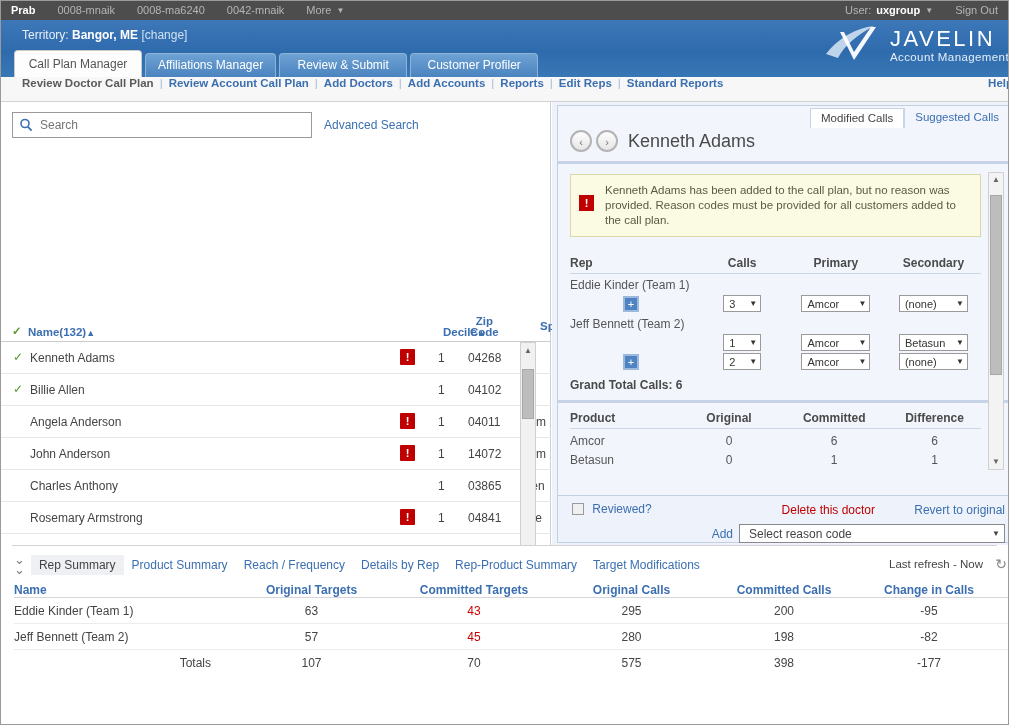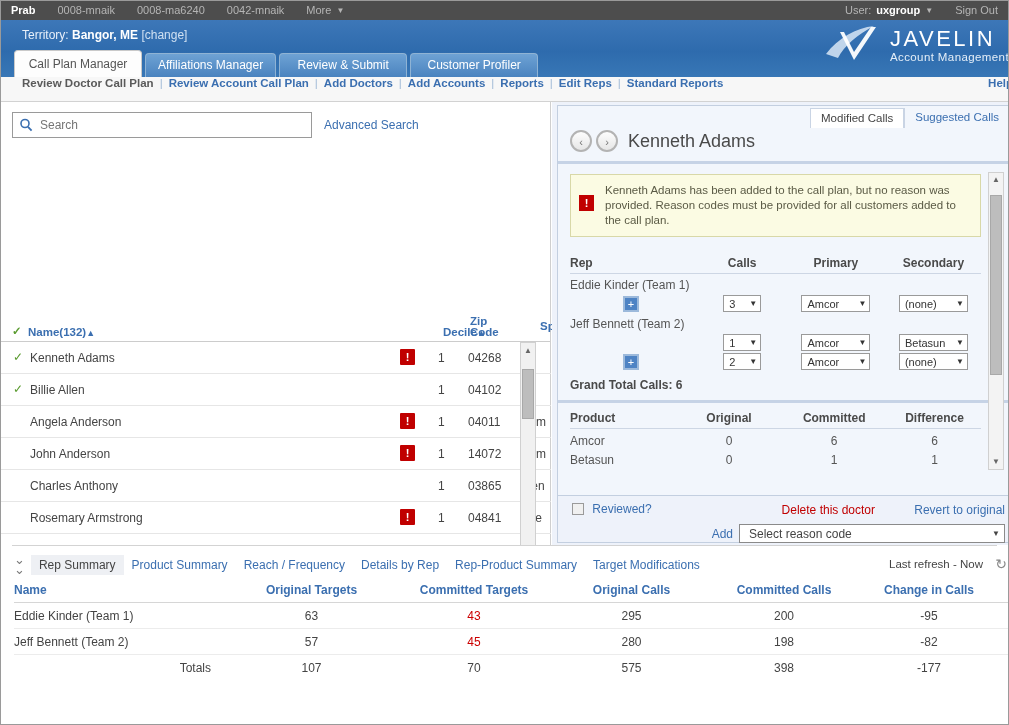--- a/index.html
+++ b/index.html
@@ -94,21 +94,21 @@
   .adv-search { margin-left:12px; color:#3b6fb0; font-size:12px; cursor:pointer; }
 
   .list-head {
     position:absolute; top:212px; left:0; right:0; height:28px;
     border-bottom:1px solid #cccccc;
     color:#3b6fb0; font-weight:bold; font-size:11.5px;
   }
   .list-head .hname { position:absolute; left:28px; bottom:3px; cursor:pointer; }
   .list-head .hcheck { position:absolute; left:12px; bottom:3px; color:#5a9b2f; }
   .list-head .hdecile { position:absolute; left:418px; bottom:3px; cursor:pointer;padding-left:25px; }
-  .list-head .hzip { position:absolute; left:470px; bottom:3px; line-height:11px; }
+  .list-head .hzip { position:absolute; left:470px; bottom:3px; text-align:center; line-height:11px; }
   .list-head .hspec { position:absolute; left:528px; bottom:9px;margin-left:12px; }
   .sortarrow { font-size:9px; }
 
   .list-scroll {
     position:absolute; top:240px; left:0; width:551px; height:222px;
     overflow:hidden;
   }
   .row {
     height:32px; border-bottom:1px solid #e6e6e6; position:relative;
     font-size:12px; color:#444;
@@ -271,21 +271,21 @@
   .bt-divider { position:absolute; left:12px; right:12px; top:0; height:1px; background:#d3d3d3; }
   .bt-tabs { position:absolute; left:14px; top:10px; display:flex; align-items:center; }
   .chev { font-size:13px; color:#7a7a7a; margin-right:6px; line-height:10px; cursor:pointer; }
   .bt-tab { font-size:12px; color:#3b6fb0; padding:3px 8px; cursor:pointer; }
   .bt-tab.active { background:#eef0f4; color:#444; }
   .refresh { position:absolute; right:26px; top:13px; font-size:11.5px; color:#444; }
   .refresh-ic { position:absolute; right:2px; top:11px; font-size:14px; color:#888; cursor:pointer; }
 
   .sumtable { position:absolute; left:14px; right:0px; top:38px; }
   .sum-hdr { display:flex; font-size:12px; font-weight:bold; color:#3b6fb0;
-             border-bottom:1px solid #d6d6d6; padding-bottom:5px; }
+             border-bottom:1px solid #d6d6d6; }
   .sum-row { display:flex; font-size:12px; color:#444; padding:6px 0 5px 0;
              border-bottom:1px solid #ececec; }
   .sum-row.totals { border-bottom:none; }
   .s0 { width:215px; } .s1 { width:165px; text-align:center; }
   .s2 { width:160px; text-align:center; } .s3 { width:155px; text-align:center; }
   .s4 { width:150px; text-align:center; } .s5 { width:140px; text-align:center; }
   .red { color:#cc0000; }
   .tot-lbl { width:215px; text-align:right; padding-right:18px; font-weight:normal; }
 
   .page-border { position:absolute; left:0; top:0; width:1009px; height:725px;

